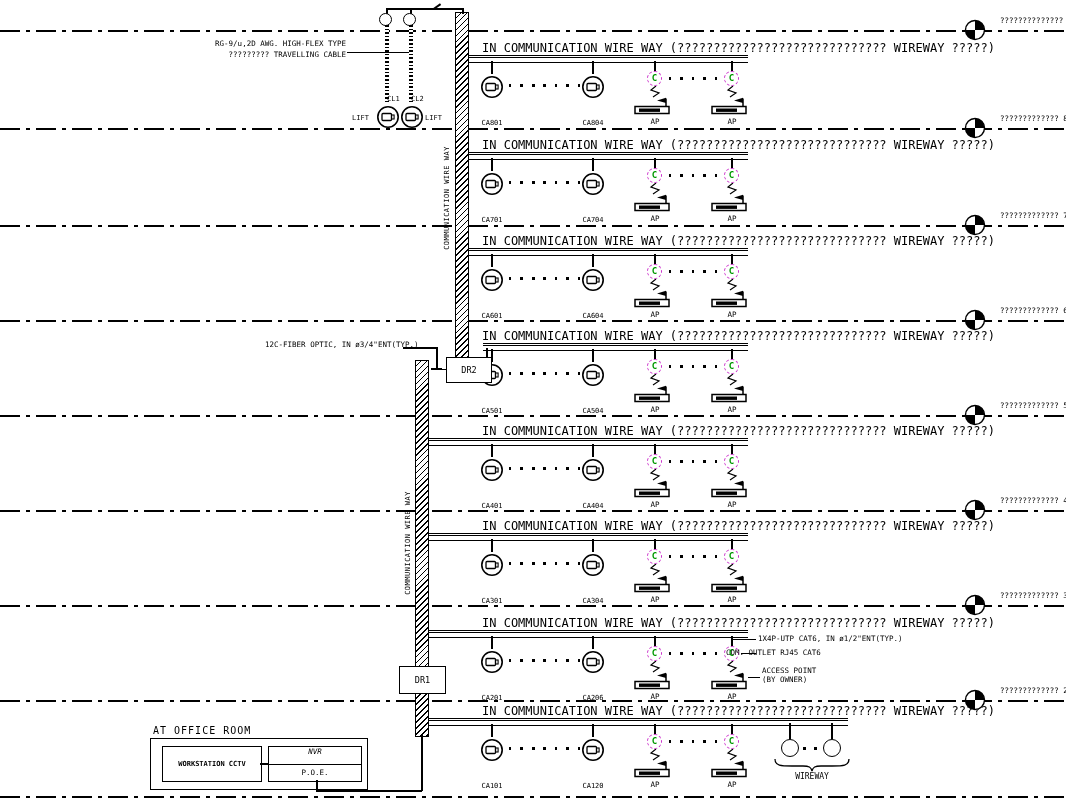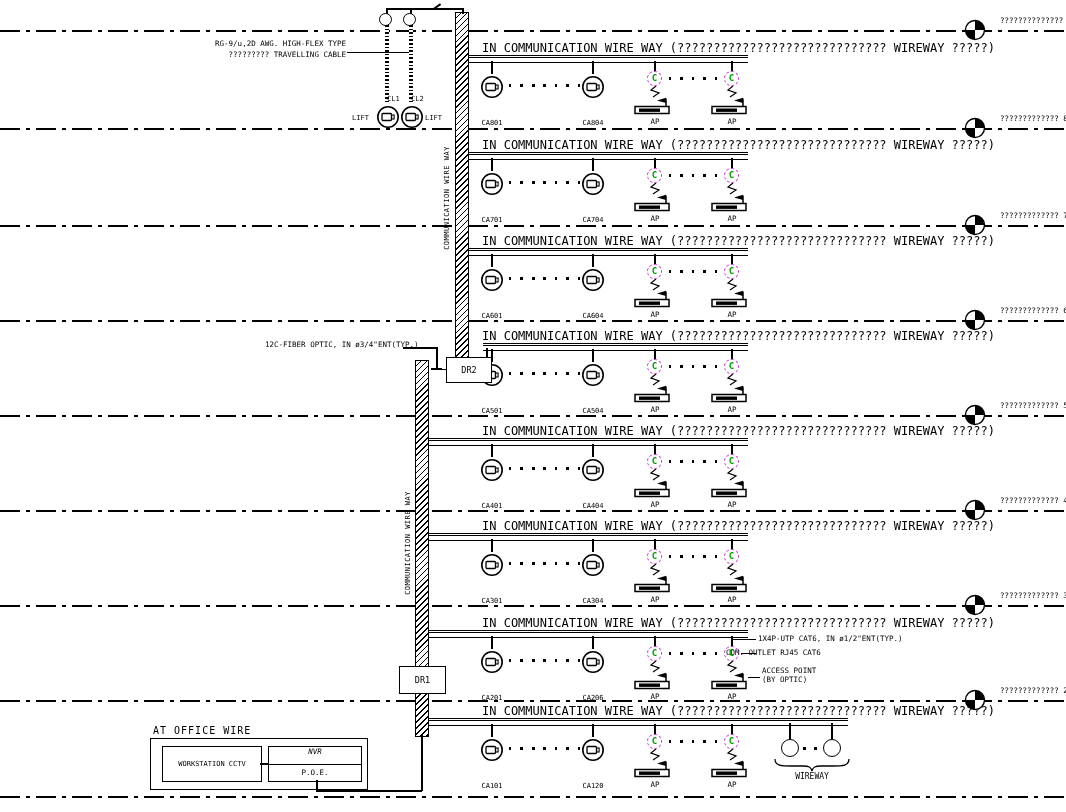--- a/index.html
+++ b/index.html
@@ -605,26 +605,26 @@
   <div class="t" style="left:411px;top:95px;font-size:7px;">CL2</div>
   <div class="t" style="left:352px;top:114px;font-size:7px;">LIFT</div>
   <div class="t" style="left:425px;top:114px;font-size:7px;">LIFT</div>
 
   <div class="hl" style="left:732px;top:639px;width:24px;height:1px;"></div>
   <div class="hl" style="left:741px;top:653px;width:15px;height:1px;"></div>
   <div class="hl" style="left:748px;top:677px;width:12px;height:1px;"></div>
   <div class="t" style="left:758px;top:634px;">1X4P-UTP CAT6, IN ø1/2"ENT(TYP.)</div>
   <div class="t" style="left:726px;top:648px;">COM. OUTLET RJ45 CAT6</div>
   <div class="t" style="left:762px;top:666px;">ACCESS POINT</div>
-  <div class="t" style="left:762px;top:675px;">(BY OPTIC)</div>
-
-  <div class="t" style="left:153px;top:726px;font-size:10px;letter-spacing:1px;">AT OFFICE WIRE</div>
+  <div class="t" style="left:762px;top:675px;">(BY OWNER)</div>
+
+  <div class="t" style="left:153px;top:726px;font-size:10px;letter-spacing:1px;">AT OFFICE ROOM</div>
   <div class="box" style="left:150px;top:738px;width:216px;height:50px;"></div>
   <div class="box" style="left:162px;top:746px;width:98px;height:34px;">
-    <span style="font-size:7px;">WORKSTATION CCTV</span>
+    <span style="font-size:7px;font-weight:bold;">WORKSTATION CCTV</span>
   </div>
   <div class="box" style="left:268px;top:746px;width:92px;height:34px;flex-direction:column;padding:0;">
     <div style="flex:1;width:100%;display:flex;align-items:flex-start;justify-content:center;border-bottom:1.2px solid #000;font-style:italic;">
       <span style="font-size:7.5px;">NVR</span>
     </div>
     <div style="flex:1;width:100%;display:flex;align-items:center;justify-content:center;">
       <span style="font-size:7.5px;">P.O.E.</span>
     </div>
   </div>
   <div class="hl" style="left:260px;top:763px;width:8px;"></div>

